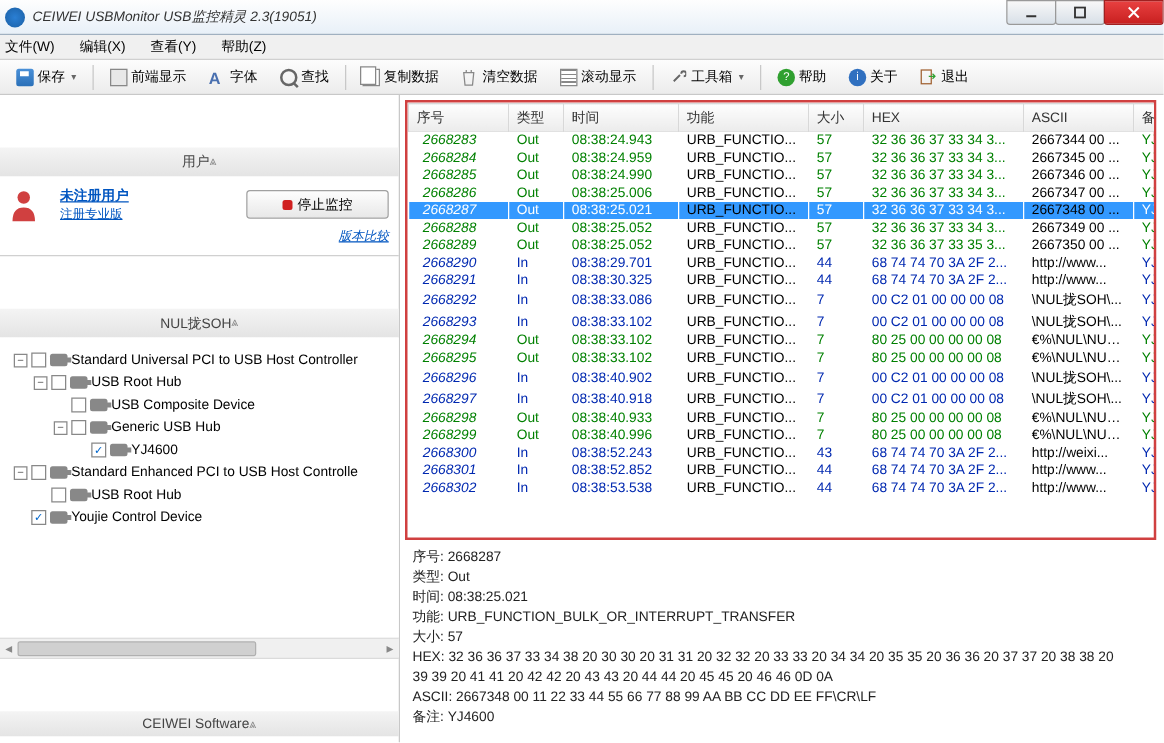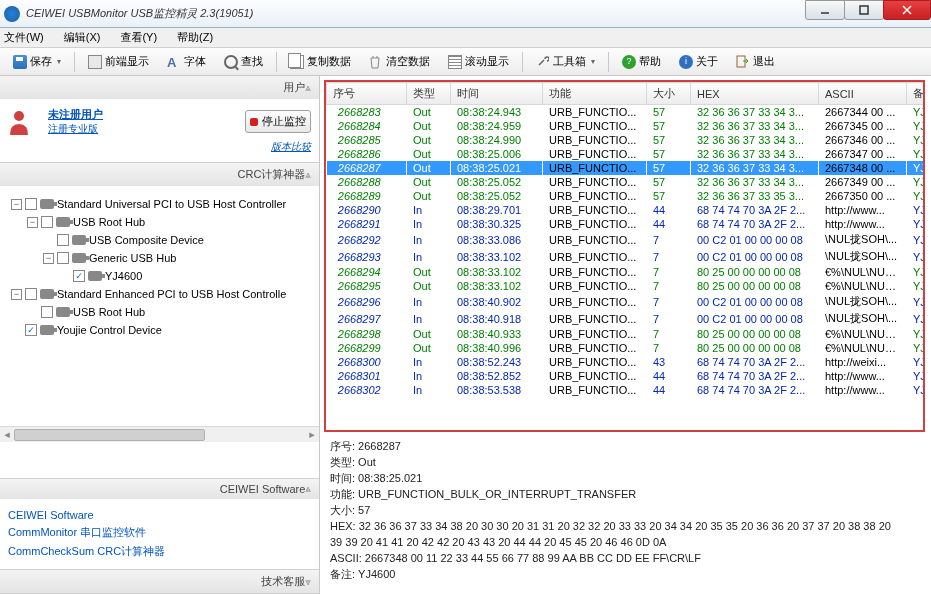--- a/index.html
+++ b/index.html
@@ -19,30 +19,30 @@
 .toolbar { height: 28px; background: linear-gradient(#fdfdfd,#ececec); border-bottom: 1px solid #c8c8c8; display: flex; align-items: center; padding: 0 6px; gap: 4px; }
 .tool { display: flex; align-items: center; gap: 3px; padding: 2px 6px; cursor: pointer; border: 1px solid transparent; border-radius: 3px; }
 .tool .ic { width: 14px; height: 14px; display: inline-block; }
 .sep { width: 1px; height: 20px; background: #c8c8c8; margin: 0 2px; }
 .dd::after { content: "▾"; font-size: 8px; color: #666; margin-left: 2px; }
 
 .main { display: flex; height: calc(594px - 28px - 20px - 28px); }
 
 .leftpane { width: 320px; min-width: 320px; background: #fff; border-right: 1px solid #c8c8c8; display: flex; flex-direction: column; }
 .panel { border-bottom: 1px solid #d0d0d0; }
-.panel-head { background: linear-gradient(#f4f4f4,#e4e4e4); padding: 4px 8px; display: flex; justify-content: flex-end; align-items: center; color: #444; }
+.panel-head { background: linear-gradient(#f4f4f4,#e4e4e4); padding: 4px 8px; display: flex; justify-content: center; align-items: center; color: #444; margin-top: 42px; }
 .panel-head .chev { font-size: 10px; color: #888; cursor: pointer; }
 .panel-body { padding: 8px; }
 
 .user-row { display: flex; align-items: center; gap: 18px; }
 .user-icon { width: 22px; height: 28px; }
 .user-icon svg { width: 100%; height: 100%; }
 .reg-link { color: #0055c0; text-decoration: underline; font-weight: bold; cursor: pointer; }
 .sub-link { color: #0055c0; text-decoration: underline; cursor: pointer; font-size: 10px; }
-.stop-btn { margin-left: auto; padding: 3px 4px; background: linear-gradient(#fdfdfd,#e8e8e8); border: 1px solid #a0a0a0; border-radius: 3px; cursor: pointer; display: flex; align-items: center; gap: 4px; }
+.stop-btn { margin-left: auto; padding: 3px 28px; background: linear-gradient(#fdfdfd,#e8e8e8); border: 1px solid #a0a0a0; border-radius: 3px; cursor: pointer; display: flex; align-items: center; gap: 4px; }
 .stop-btn .dot { width: 8px; height: 8px; background: #d02020; border-radius: 2px; }
 .ver-link { text-align: right; margin-top: 4px; }
 .ver-link span { color: #0055c0; text-decoration: underline; font-style: italic; cursor: pointer; font-size: 10px; }
 
 .tree { font-size: 11px; line-height: 18px; height: 240px; overflow: auto; border: 1px solid #fff; position: relative; }
 .tree ul { list-style: none; padding-left: 16px; }
 .tree > ul { padding-left: 2px; }
 .tree li { white-space: nowrap; }
 .tree .node { display: flex; align-items: center; gap: 3px; cursor: pointer; }
 .tree .tg { width: 11px; height: 11px; border: 1px solid #888; display: inline-flex; align-items: center; justify-content: center; font-size: 9px; line-height: 1; color: #555; cursor: pointer; }
@@ -199,21 +199,21 @@
               <span class="dot"></span>
               <span>停止监控</span>
             </button>
         </div>
         <div class="ver-link"><span>版本比较</span></div>
       </div>
     </div>
 
     <div class="panel" style="flex:1; display:flex; flex-direction:column;">
       <div class="panel-head">
-          <span>CRC计算神器</span>
+          <span>NUL拢SOH</span>
           <span class="chev">⩓</span>
         </div>
       <div class="panel-body tree">
         <ul>
           <li>
               <div class="node">
                 <span class="tg">−</span>
                 <span class="cb"></span>
                 <span class="di"></span>
                 <span>Standard Universal PCI to USB Host Controller</span>

